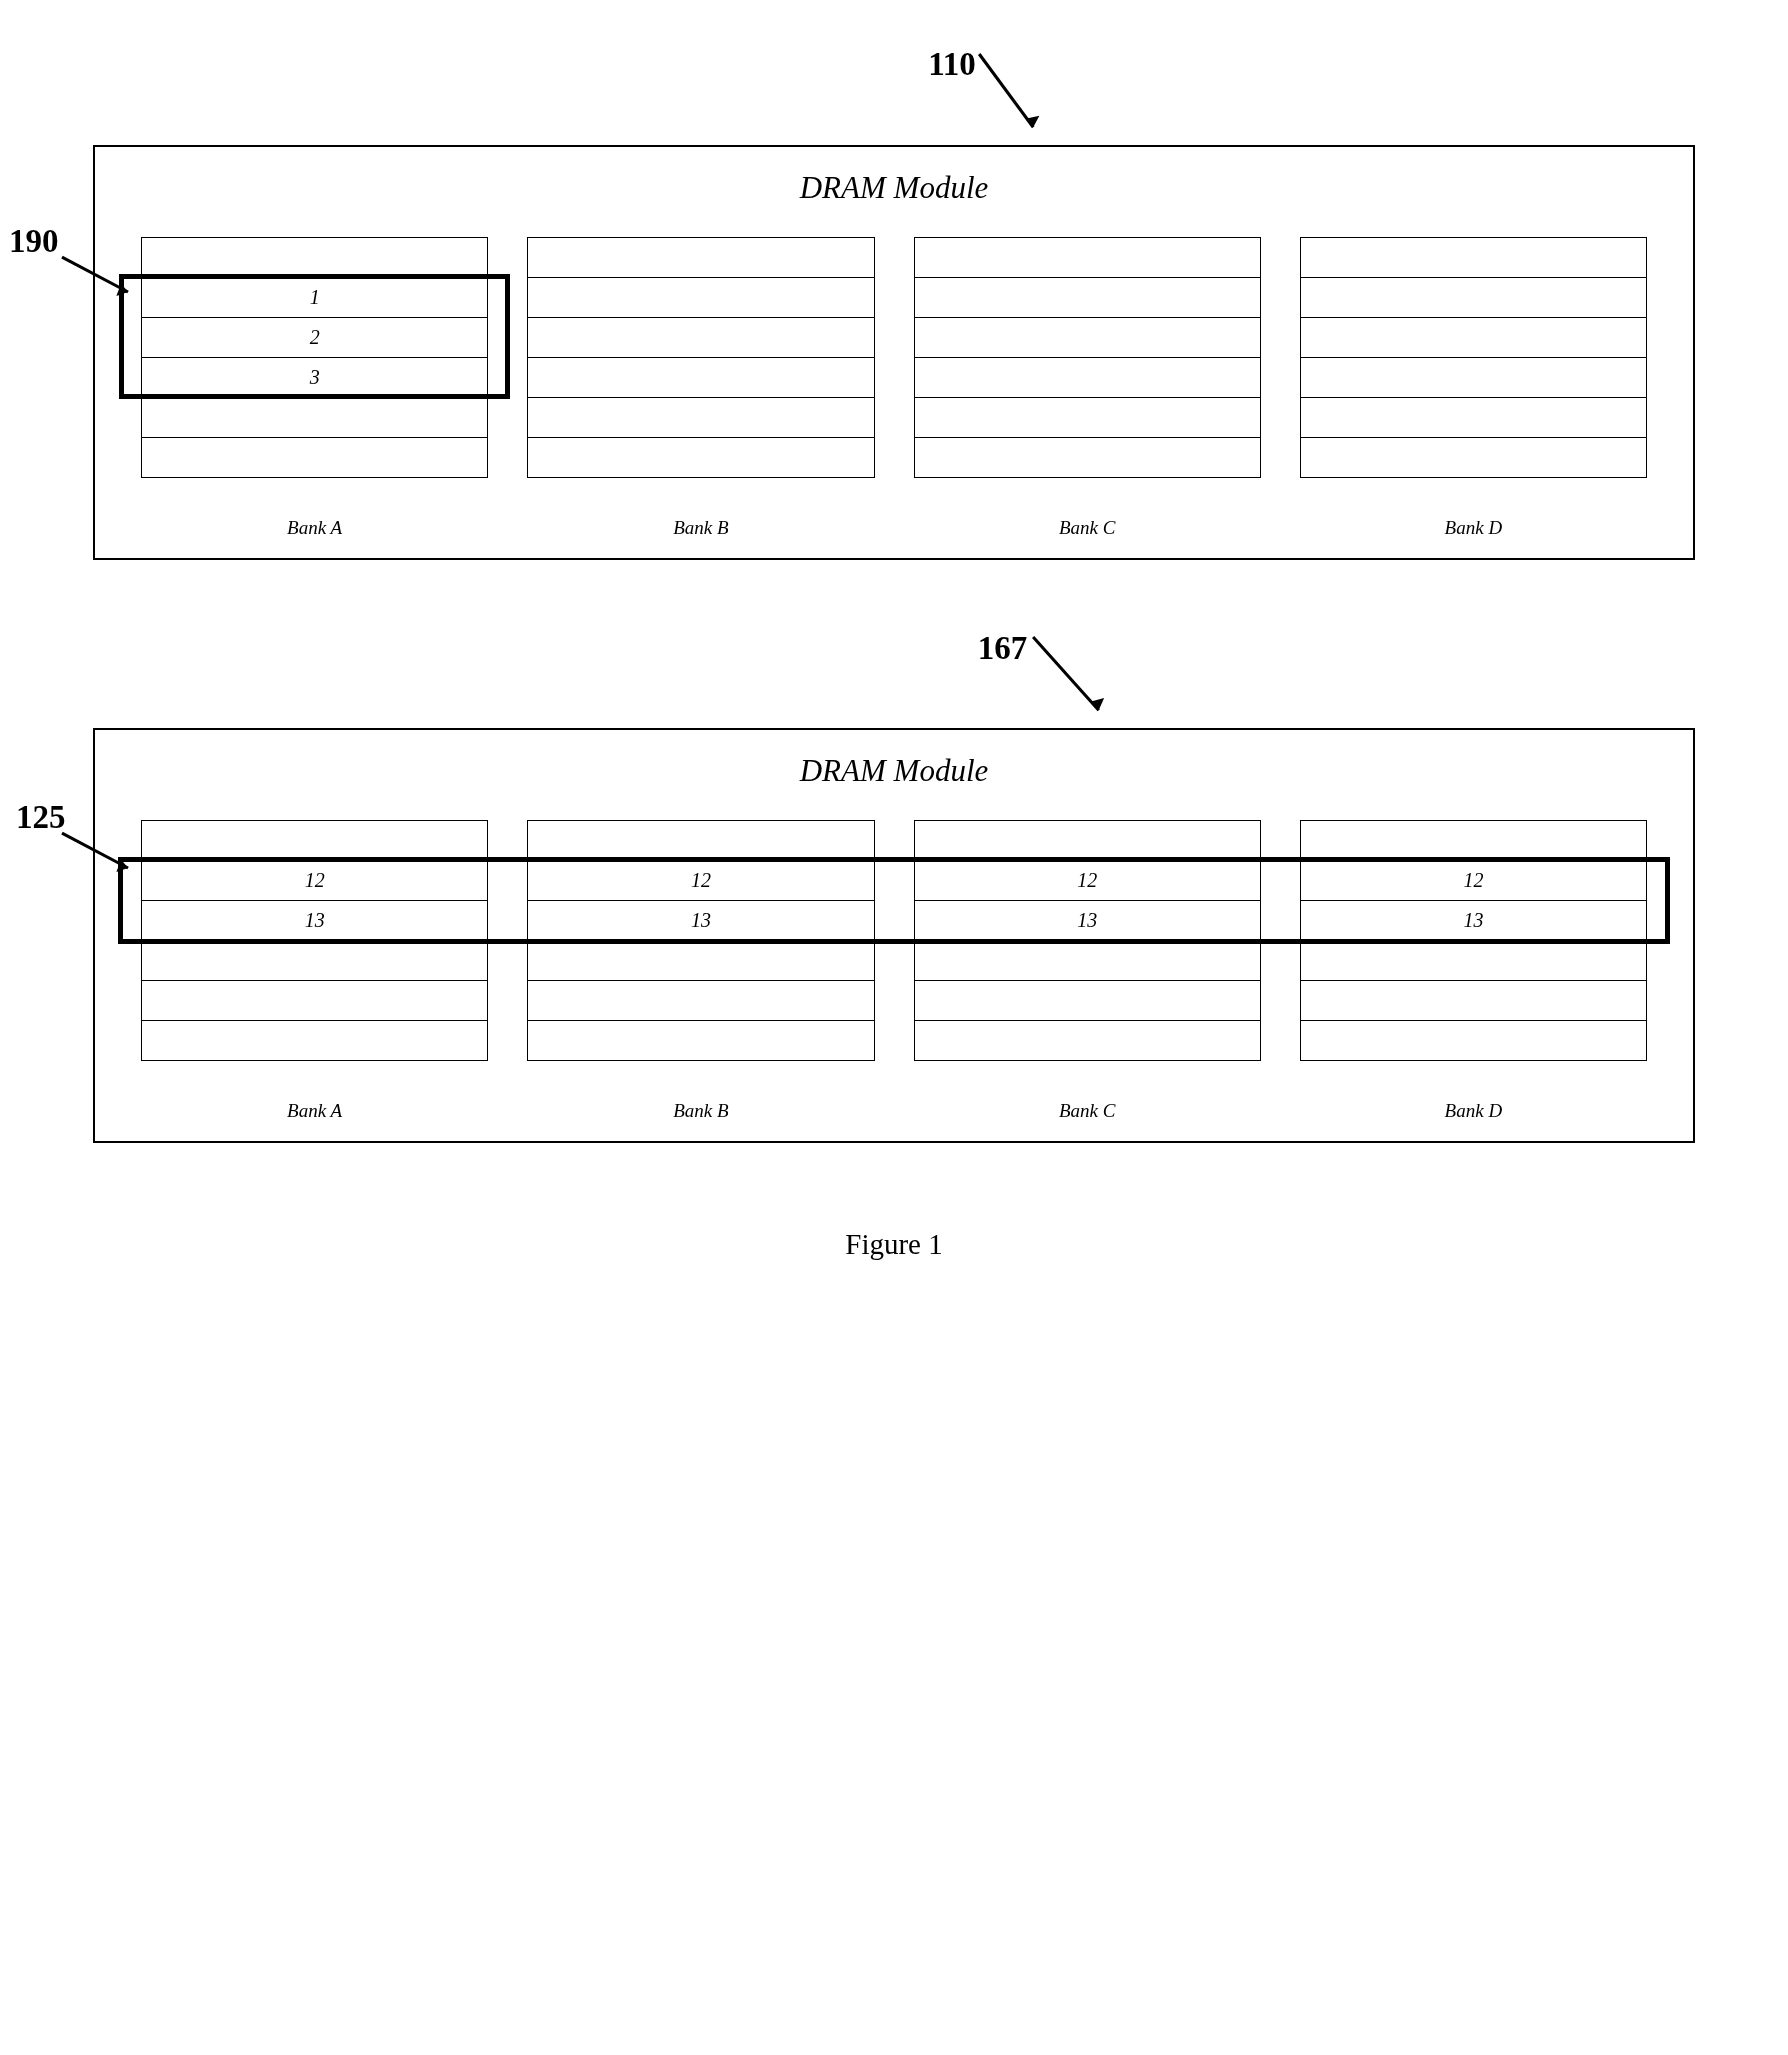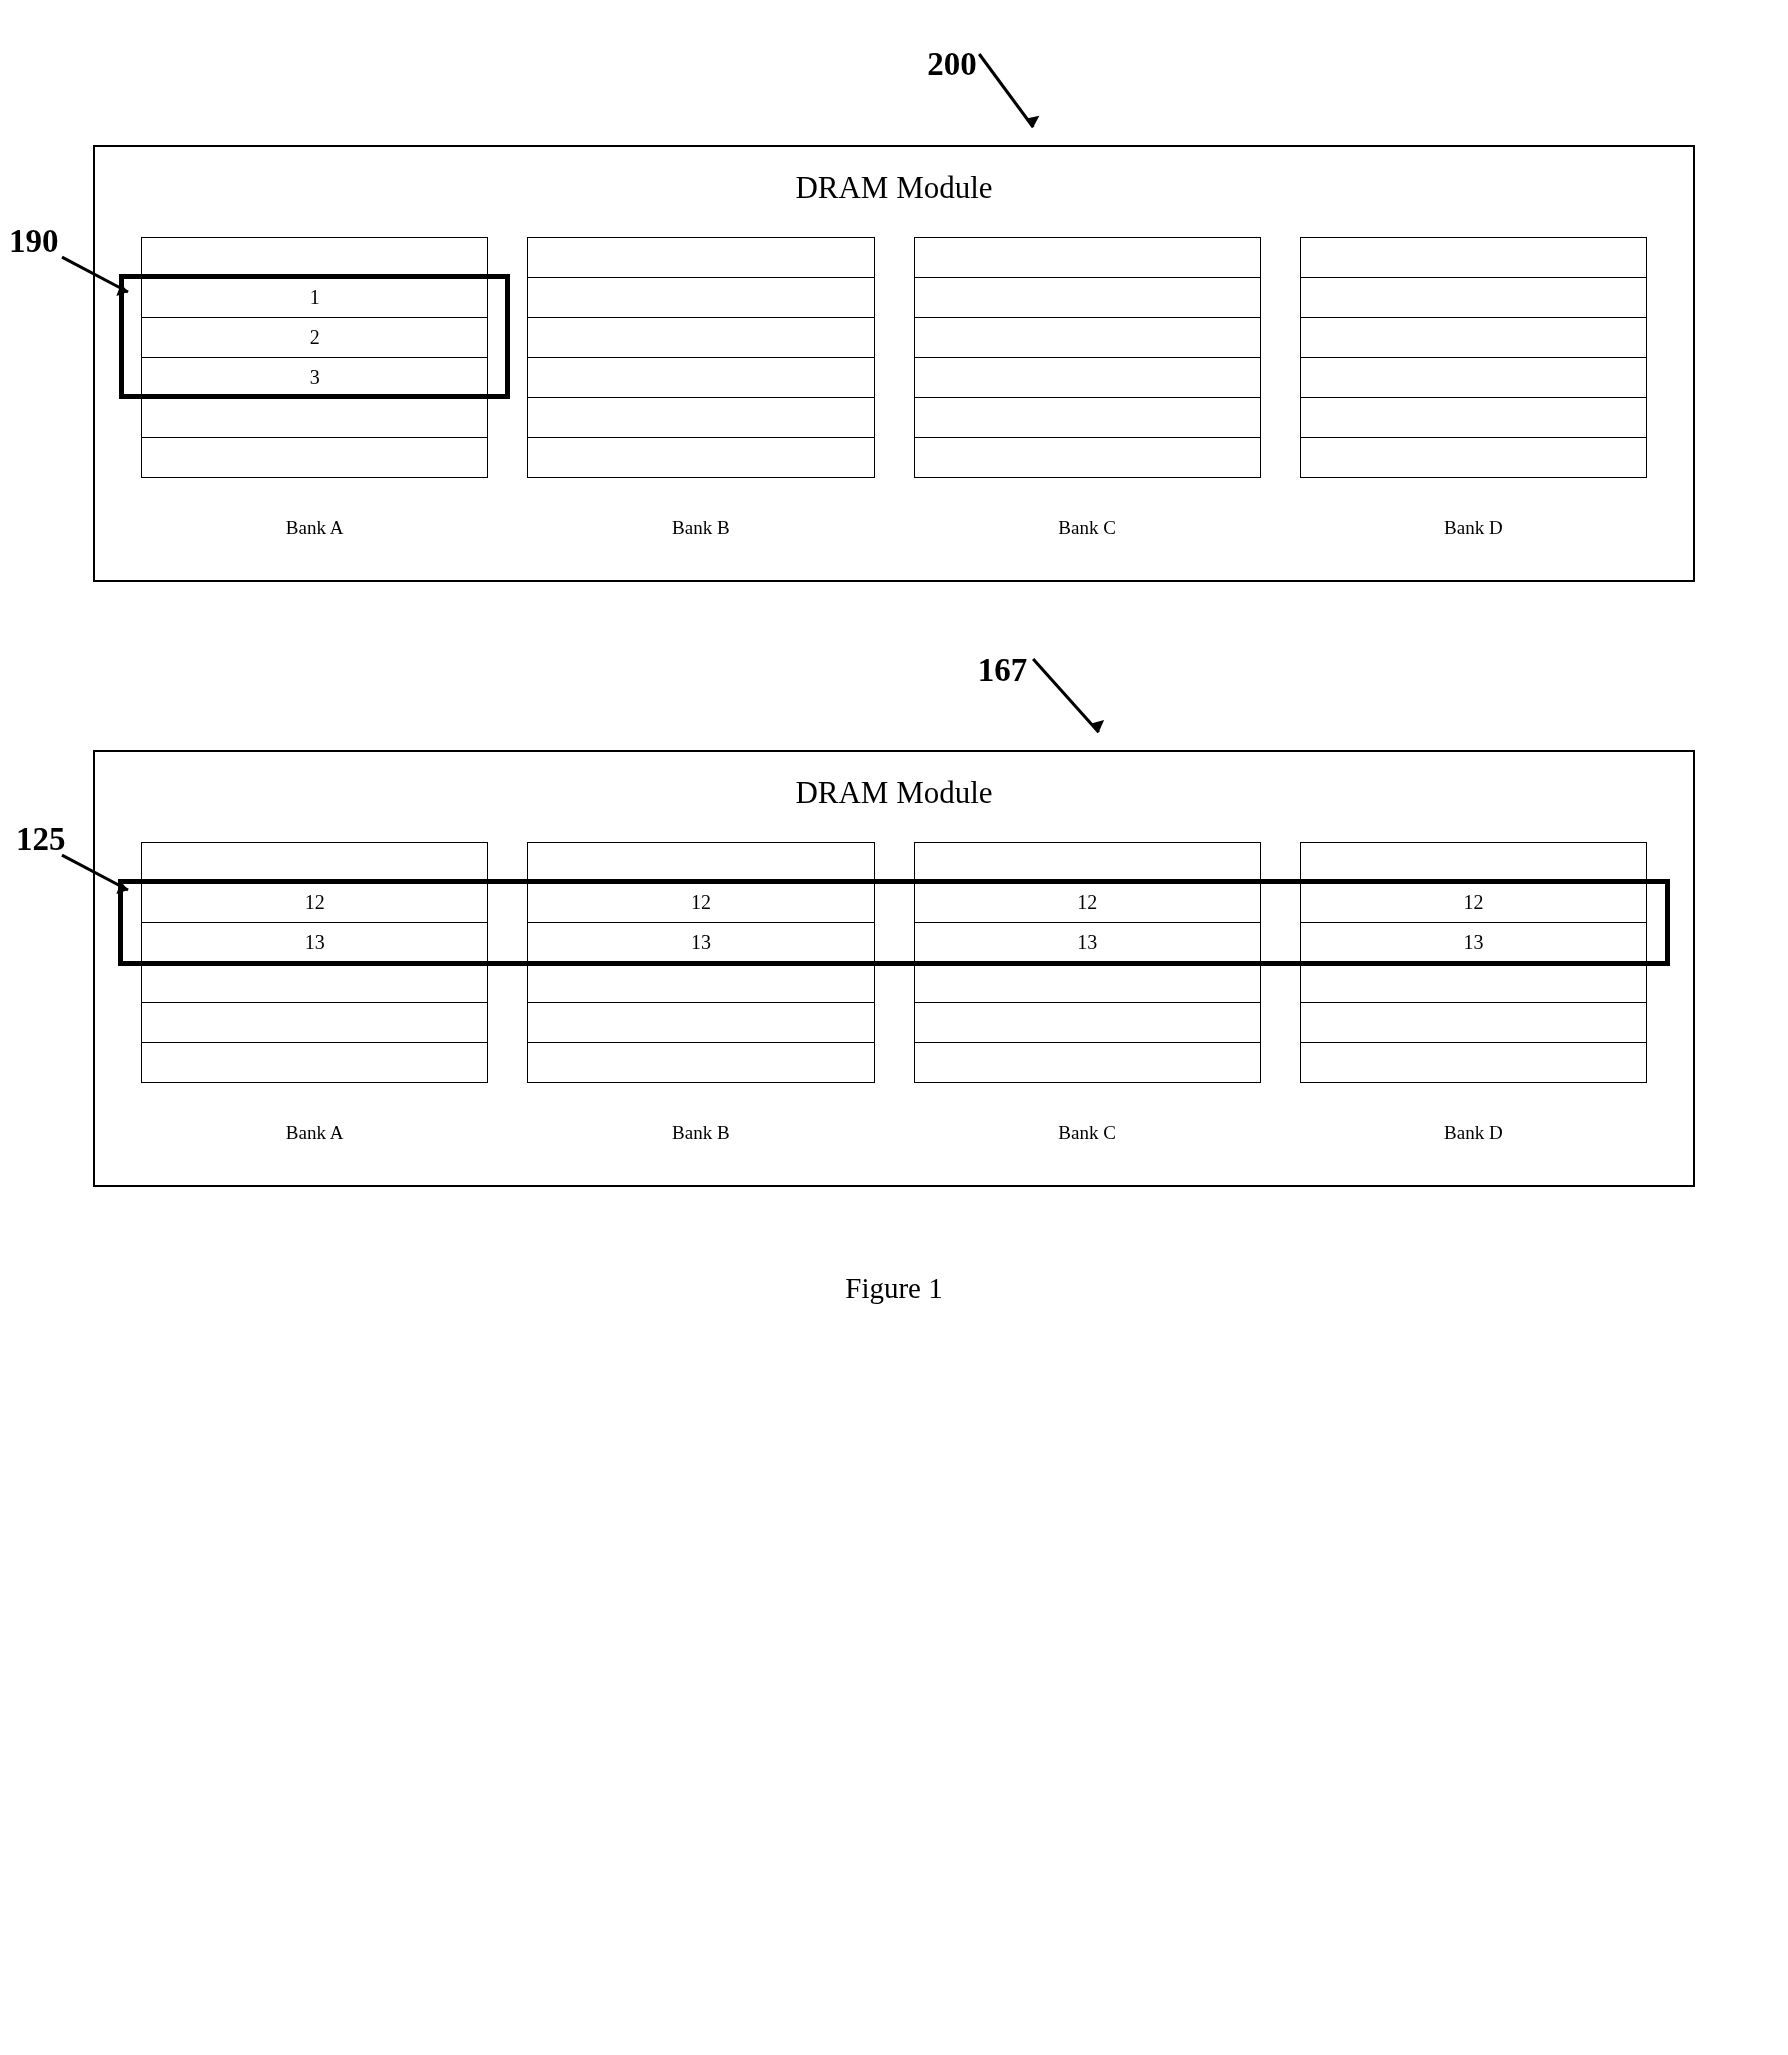--- a/index.html
+++ b/index.html
@@ -14,22 +14,23 @@
       text-align: center;
       margin-bottom: 7.7px;
       position: relative;
     }
     .module-wrap {
       position: relative;
       margin-bottom: 70px;
     }
     .module {
       border: 2.3px solid black;
-      padding: 23px 46px 41px 46px;
-      position: relative;
+      padding: 23px 46px 19px 46px;
+      position: relative;
+      font-style: italic;
     }
     .module-title {
       text-align: center;
       font-size: 31px;
       margin-bottom: 31px;
     }
     .banks-row {
       display: flex;
       justify-content: space-between;
       align-items: flex-start;
@@ -78,21 +79,21 @@
     svg.arrow {
       position: absolute;
       overflow: visible;
     }
   </style>
 </head>
 <body>
 
 <div class="module-wrap">
   <div class="label-top" style="padding-left:116px;">
-    <span>200</span>
+    <span>110</span>
     <svg class="arrow" width="93" height="108" style="left:calc(50% + 85px); top:7.7px;" viewBox="0 0 120 140">
       <line x1="0" y1="0" x2="70" y2="95" stroke="black" stroke-width="4"></line>
       <polygon points="70,95 78,80 60,84" fill="black"></polygon>
     </svg>
   </div>
 
   <div style="height:54px"></div>
 
   <div class="side-label" style="left:-84px; top:177px;">190</div>
   <svg class="arrow" width="101" height="70" style="left:-31px; top:211px;" viewBox="0 0 130 90">

